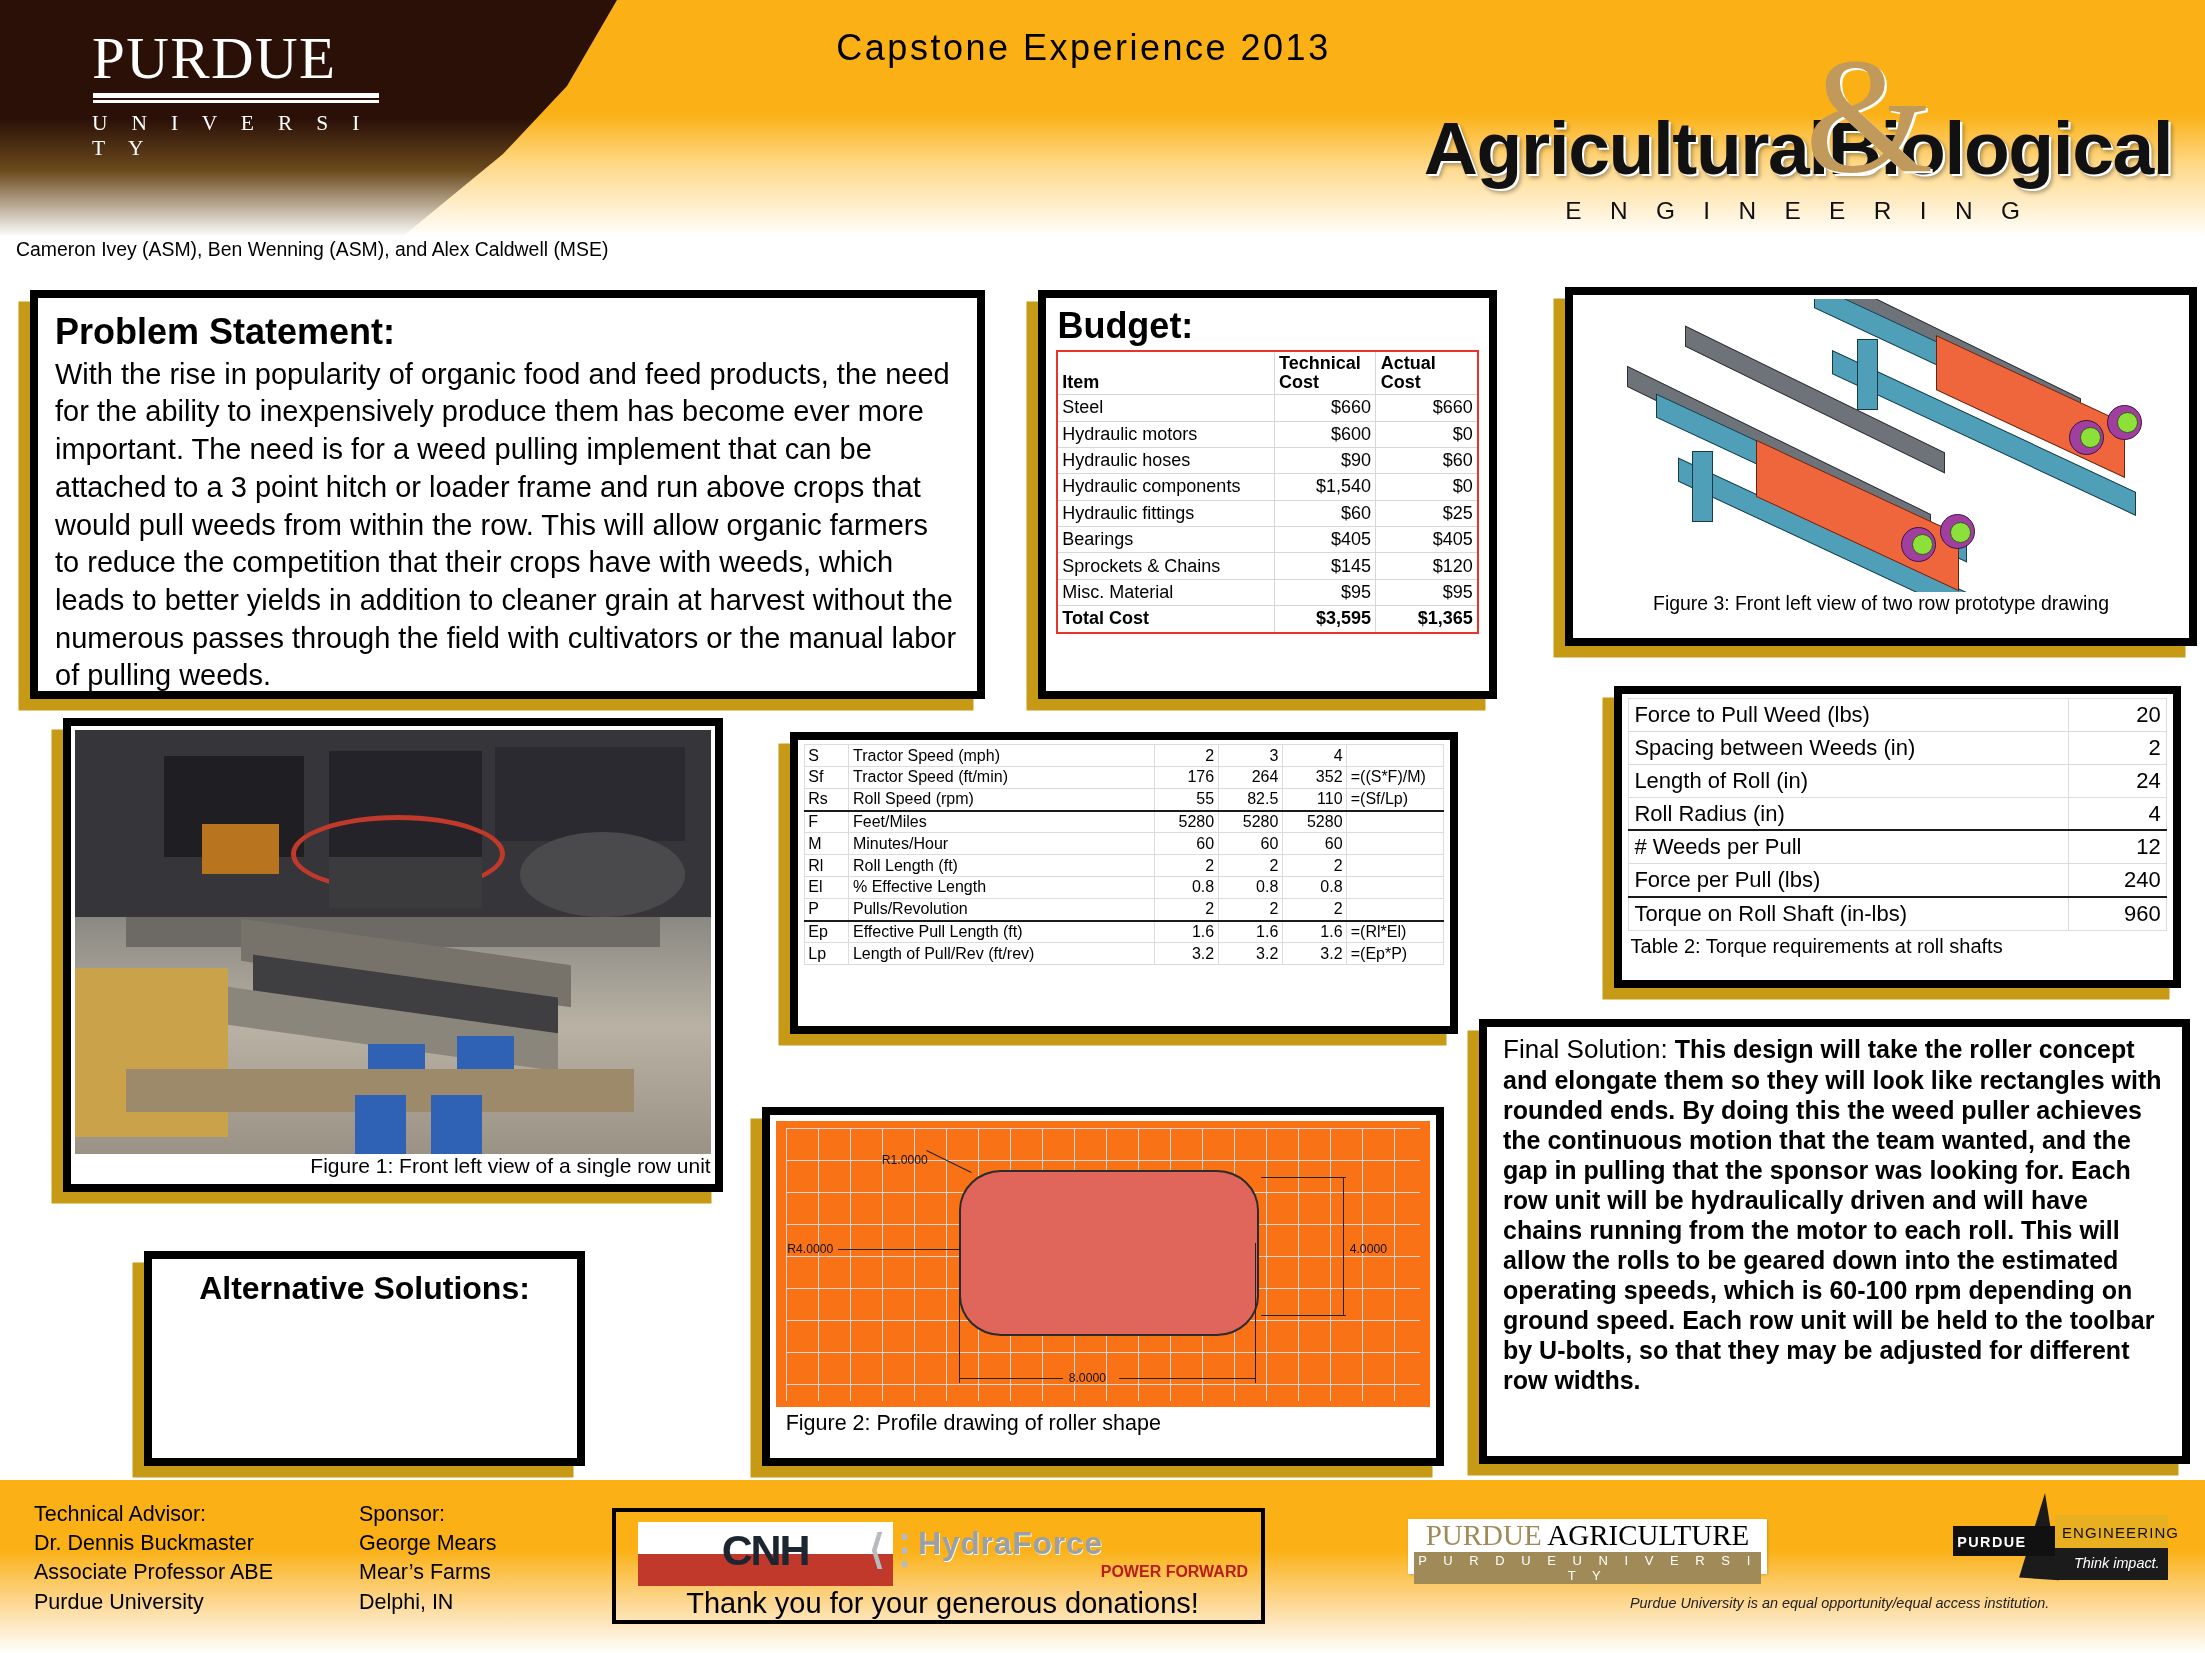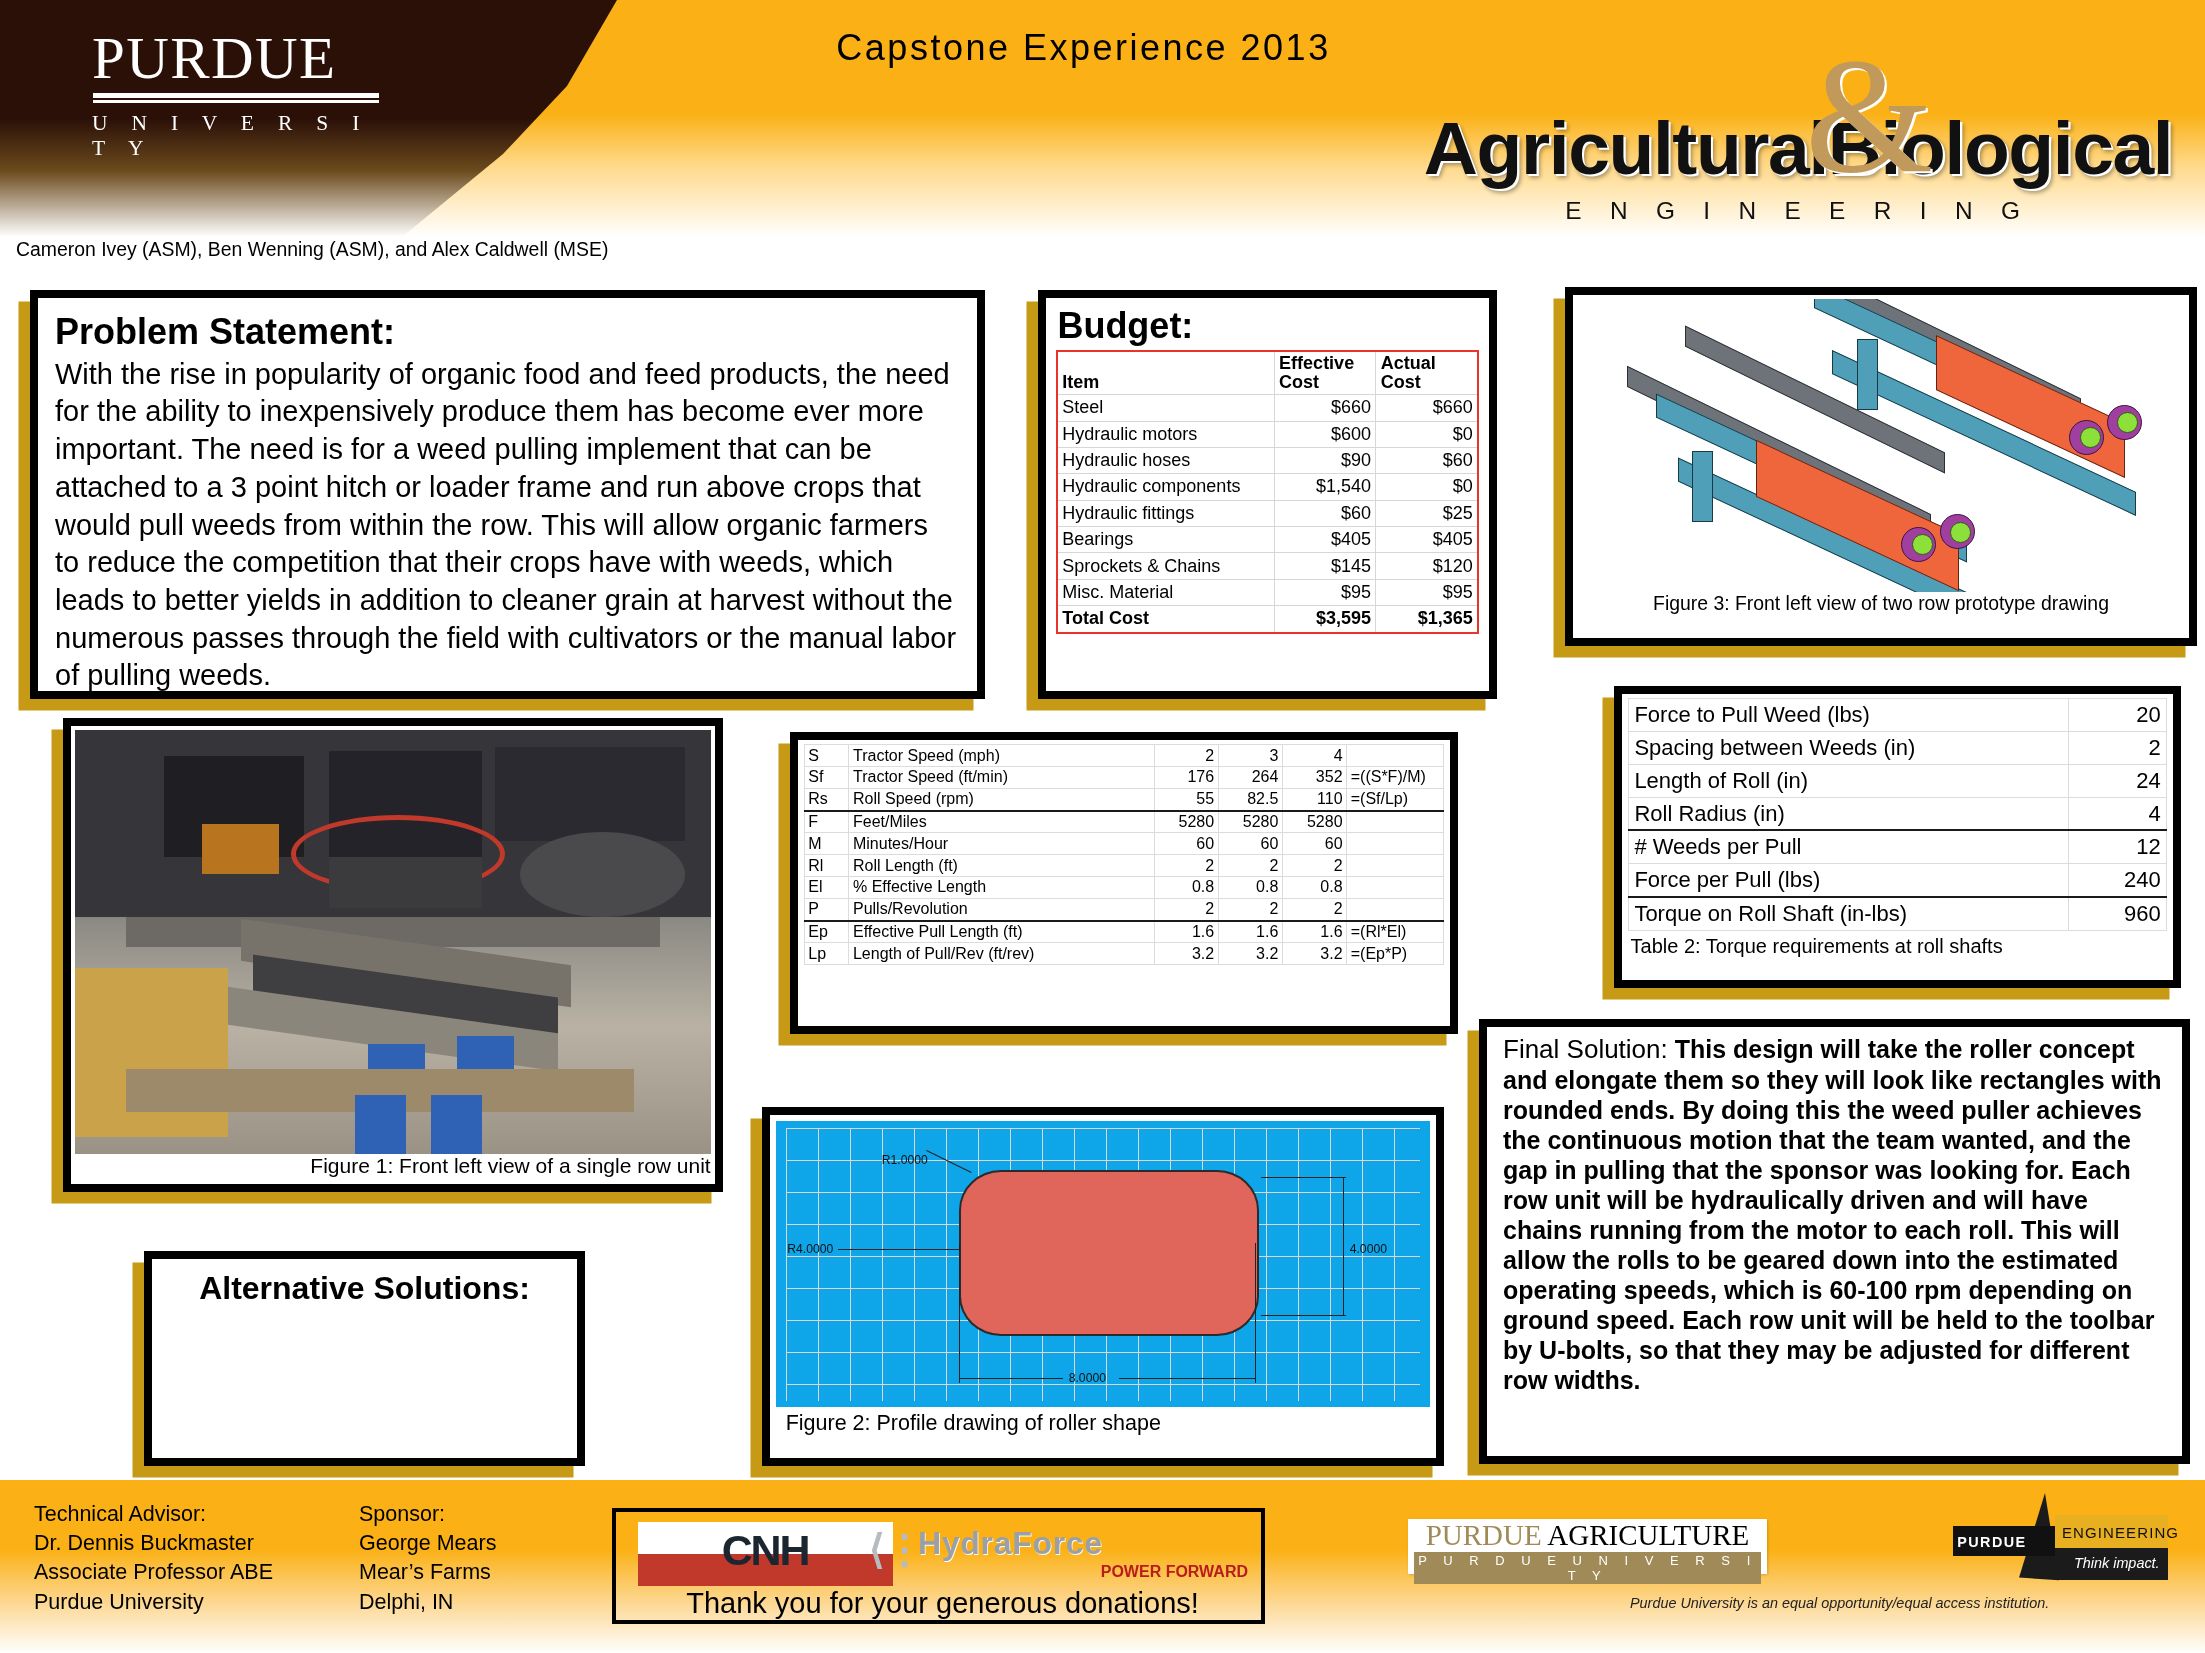--- a/index.html
+++ b/index.html
@@ -86,21 +86,21 @@
   table.t2t tr.thick td{border-bottom:2.9px solid #1a1a1a;}
   #t2 .cap{text-align:left;padding:4.3px 0 0 2.9px;font-size:20px;}
 
   
   #alt{left:144px;top:1251px;width:441px;height:215px;padding:8.6px 13px;}
   #alt h2{font-size:32px;font-weight:bold;text-align:center;margin:2.9px 0 4.3px 0;}
   #alt ul{margin:0;padding-left:32px;font-size:26px;line-height:1.26;}
 
   
   #fig2{left:762px;top:1107px;width:682px;height:359px;padding:5.7px;}
-  #fig2-art{position:relative;width:100%;height:286px;background:#0ea5e9;}
+  #fig2-art{position:relative;width:100%;height:286px;background:#f97316;}
   #fig2 .cap{text-align:left;padding:4.3px 0 0 10px;font-size:21.5px;}
   .gridbg{position:absolute;left:10px;top:7.2px;right:10px;bottom:5.7px;
      background-image:linear-gradient(to right,#d8d8d8 0.7px,transparent 0.7px),
                       linear-gradient(to bottom,#d8d8d8 0.7px,transparent 0.7px);
      background-size:32px 32px;}
   #roller{position:absolute;left:183px;top:49px;width:296px;height:162px;
      background:#e0655a;border:2.2px solid #2b2b2b;border-radius:42px/40px;}
   .dimtxt{position:absolute;font-size:12.2px;color:#111;}
   .dimline{position:absolute;background:#222;}
 
@@ -186,21 +186,21 @@
   <div id="problem-body">With the rise in popularity of organic food and feed products, the need for the ability to inexpensively produce them has become ever more important. The need is for a weed pulling implement that can be attached to a 3 point hitch or loader frame and run above crops that would pull weeds from within the row. This will allow organic farmers to reduce the competition that their crops have with weeds, which leads to better yields in addition to cleaner grain at harvest without the numerous passes through the field with cultivators or the manual labor of pulling weeds.</div>
 </div>
 
 <div class="panel" id="budget">
   <h2>Budget:</h2>
   <table class="bt" id="budget-table">
     <thead>
       <tr>
         <th>Item</th>
         <th class="th2">
-          <div>Effective</div>
+          <div>Technical</div>
           <div>Cost</div>
         </th>
         <th class="th2">
           <div>Actual</div>
           <div>Cost</div>
         </th>
       </tr>
     </thead>
     <tbody id="budget-body">
         <tr>

